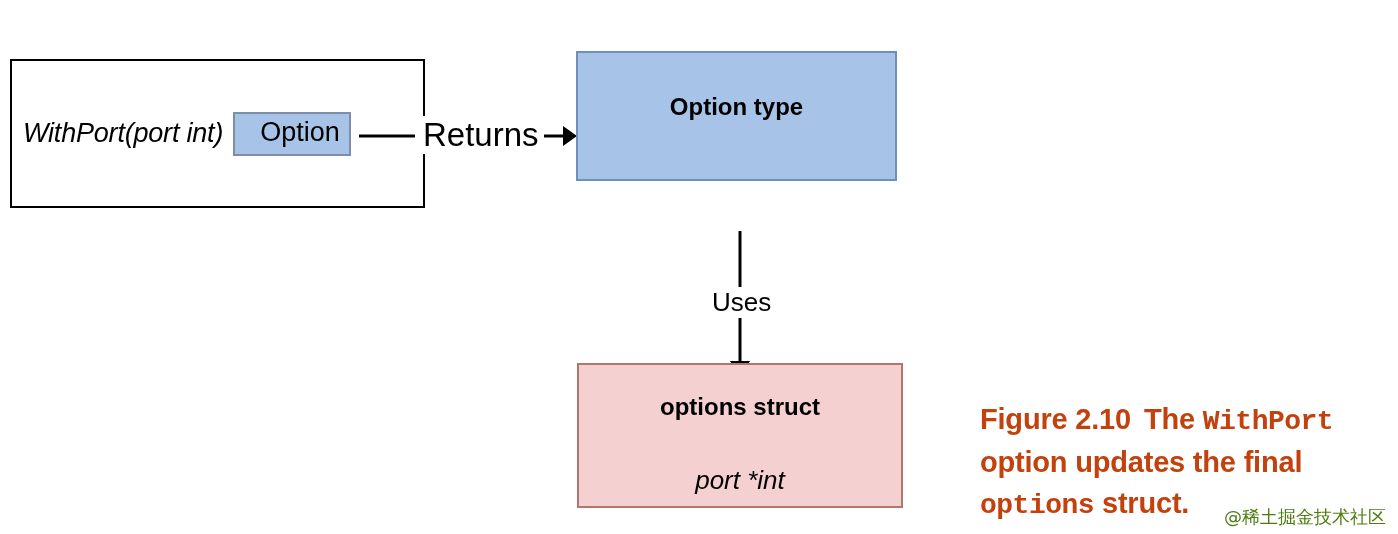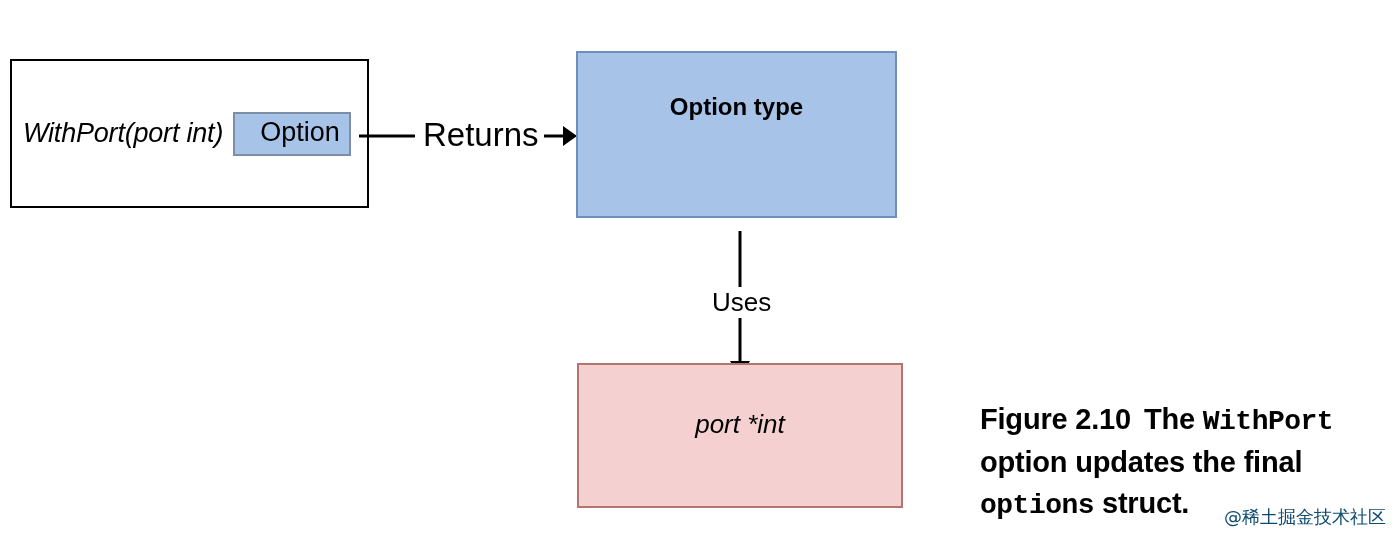--- a/index.html
+++ b/index.html
@@ -14,21 +14,21 @@
     overflow: hidden;
     font-family: "Liberation Sans", sans-serif;
     color: #000000;
   }
 
   
   #func-box {
     position: absolute;
     left: 10px;
     top: 59px;
-    width: 359px;
+    width: 415px;
     height: 149px;
     box-sizing: border-box;
     border: 2px solid #000000;
     background: #ffffff;
     display: flex;
     align-items: center;
     justify-content: flex-start;
   }
   #func-signature-row {
     display: flex;
@@ -52,21 +52,21 @@
     padding: 5px 9px 8px 25px;
     white-space: nowrap;
   }
 
   
   #option-type-box {
     position: absolute;
     left: 576px;
     top: 51px;
     width: 321px;
-    height: 167px;
+    height: 130px;
     box-sizing: border-box;
     background: #a7c4e8;
     border: 2px solid #6e8fba;
     display: flex;
     flex-direction: column;
     align-items: center;
     gap: 24px;
   }
   #option-type-title {
     font-size: 24px;
@@ -157,41 +157,41 @@
     padding: 0 4px;
     white-space: nowrap;
   }
 
   
   #figure-caption {
     position: absolute;
     left: 980px;
     top: 399px;
     width: 410px;
-    color: #000000;
+    color: #c2410c;
     font-size: 29px;
     font-weight: bold;
     line-height: 41px;
     letter-spacing: -0.2px;
   }
   .cap-mono {
     font-family: "Liberation Mono", monospace;
     font-weight: bold;
     font-size: 28px;
     letter-spacing: -0.5px;
   }
   #caption-gap { display: inline-block; width: 13px; }
 
   
   #watermark {
     position: absolute;
     left: 1224px;
     top: 505px;
     font-size: 18px;
-    color: #0c4a6e;
+    color: #4d7c0f;
     white-space: nowrap;
     font-family: "DejaVu Sans", sans-serif;
   }
 </style>
 </head>
 <body>
 
 <div id="func-box">
   <div id="func-signature-row">
     <span class="sig-text">WithPort(port int)</span>
@@ -214,20 +214,21 @@
 
 <div id="uses-arrow-group">
   <svg width="160" height="146" viewBox="0 0 160 146">
     <line x1="80" y1="0" x2="80" y2="132" stroke="#000000" stroke-width="3"></line>
     <polygon points="70,130 90,130 80,146" fill="#000000"></polygon>
   </svg>
   <span id="uses-label">Uses</span>
 </div>
 
 <div id="options-struct-box">
+  <div id="options-struct-title">options struct</div>
   <div id="options-struct-field">port *int</div>
 </div>
 
 <div id="figure-caption">
   <span>Figure 2.10</span><span id="caption-gap"></span><span>The </span><span class="cap-mono">WithPort</span>
   <span>option updates the final </span><span class="cap-mono">options</span><span> struct.</span>
 </div>
 
 <div id="watermark">@稀土掘金技术社区</div>
 

